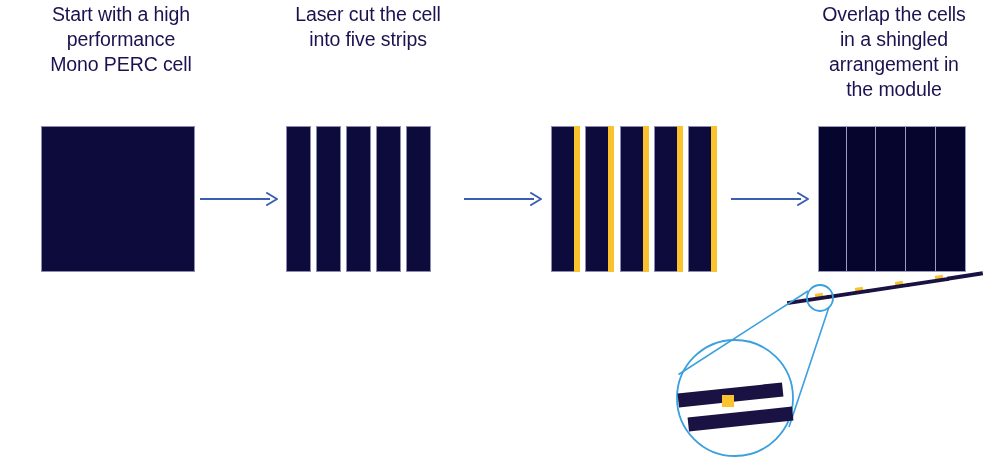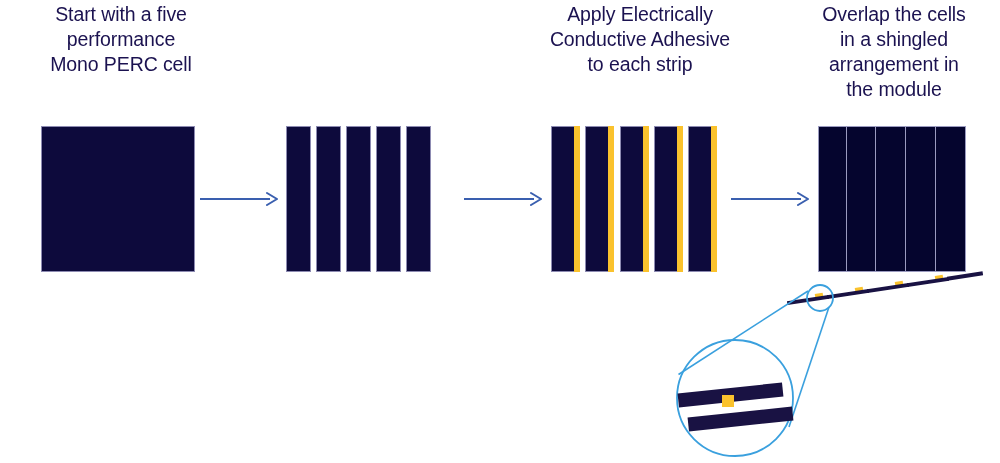--- a/index.html
+++ b/index.html
@@ -93,26 +93,25 @@
 
   
   #fig-magnifier-callout{left:0;top:0;width:1000px;height:463px;pointer-events:none;}
   #fig-magnifier-callout svg{display:block;}
 </style>
 </head>
 <body>
 
 <div id="stage">
 
-  <div class="caption cap1">Start with a five
+  <div class="caption cap1">Start with a high
 performance
 Mono PERC cell</div>
-  <div class="caption cap3">Apply Electrically
-Conductive Adhesive
-to each strip</div>
+  <div class="caption cap2">Laser cut the cell
+into five strips</div>
   <div class="caption cap4">Overlap the cells
 in a shingled
 arrangement in
 the module</div>
 
   <div class="figure" id="fig-whole-cell">
     <div class="cell-solid"></div>
   </div>
 
   <div class="figure" id="fig-cut-strips">

